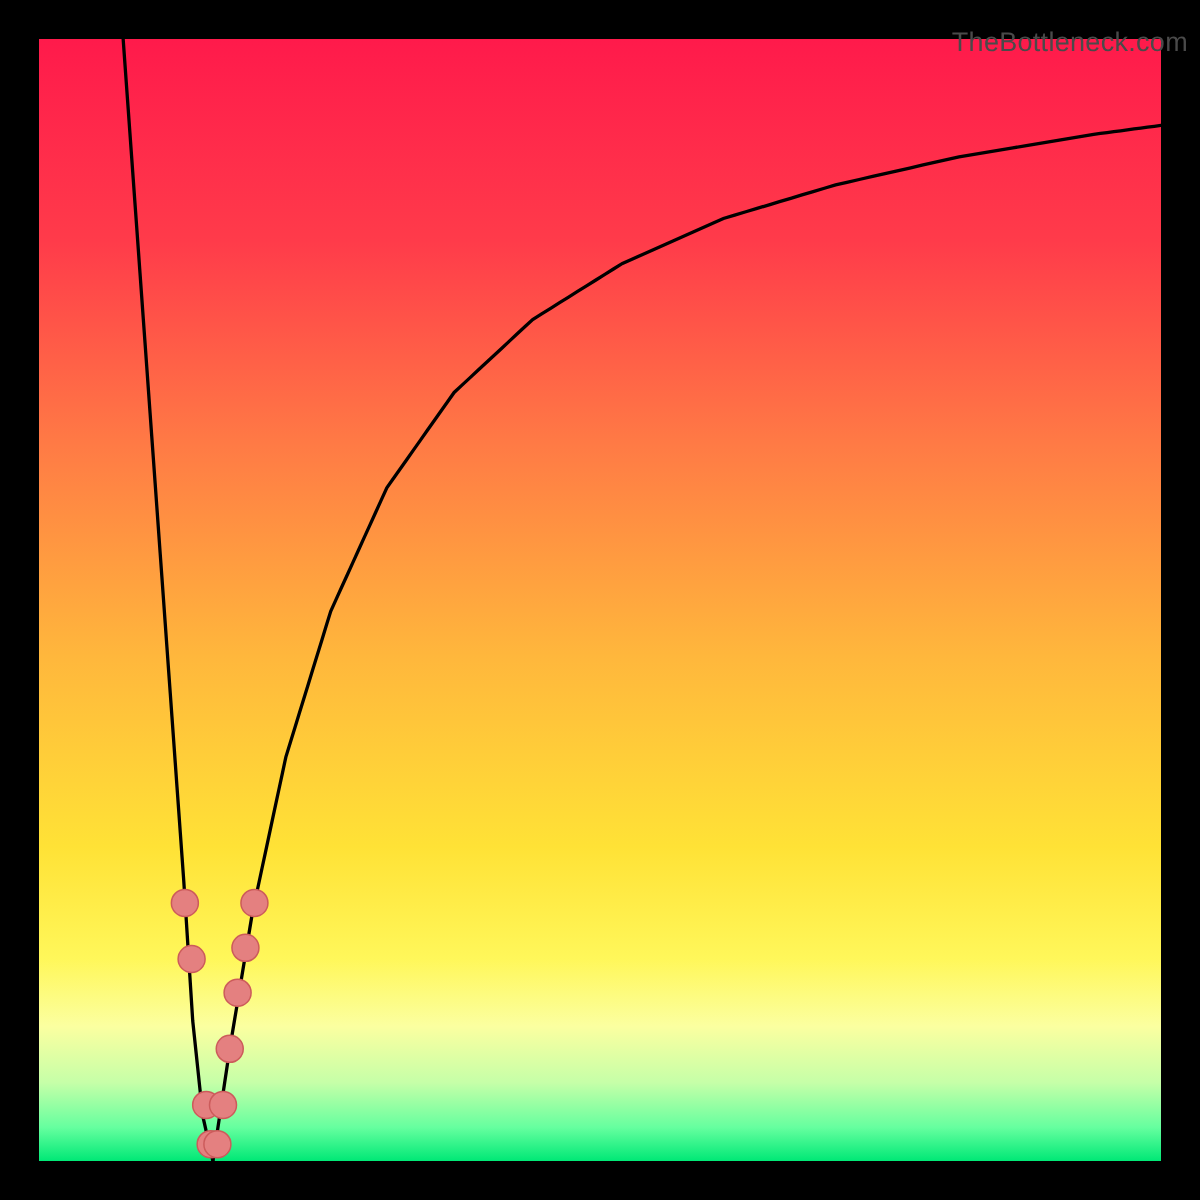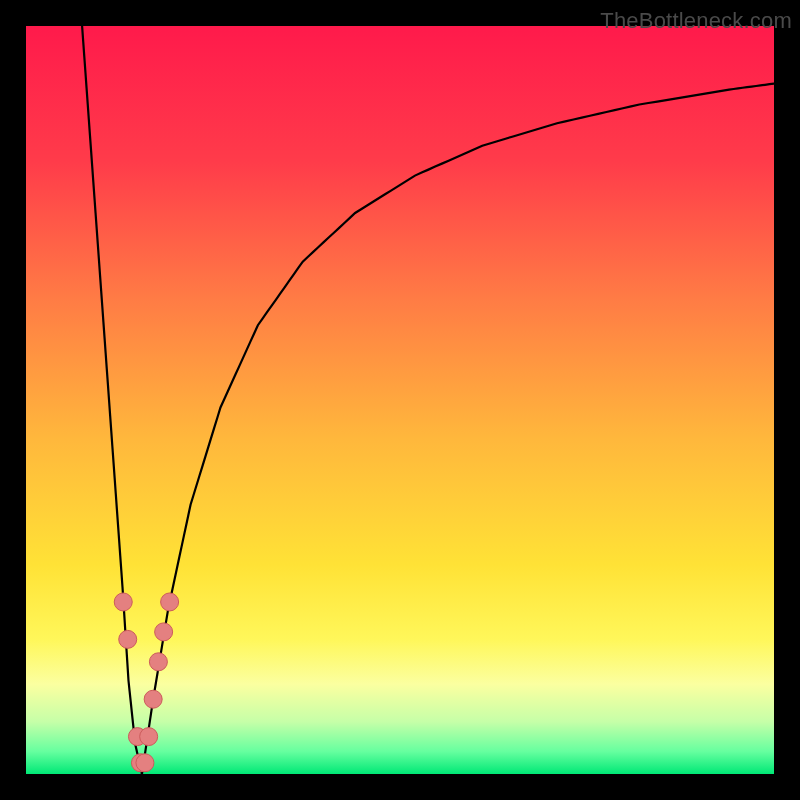--- a/index.html
+++ b/index.html
@@ -21,24 +21,24 @@
   }
   .plot {
     position: absolute;
     left: 0;
     top: 0;
     width: 748px;
     height: 748px;
   }
   .watermark {
     position: absolute;
-    top: 8px;
+    top: 18px;
     right: 8px;
     color: #4a4a4a;
-    font-size: 22px;
+    font-size: 18px;
     font-weight: 500;
     letter-spacing: 0.2px;
     user-select: none;
   }
 </style>
 </head>
 <body>
 
 <div class="frame">
   <svg class="plot" viewBox="0 0 748 748" preserveAspectRatio="none">

